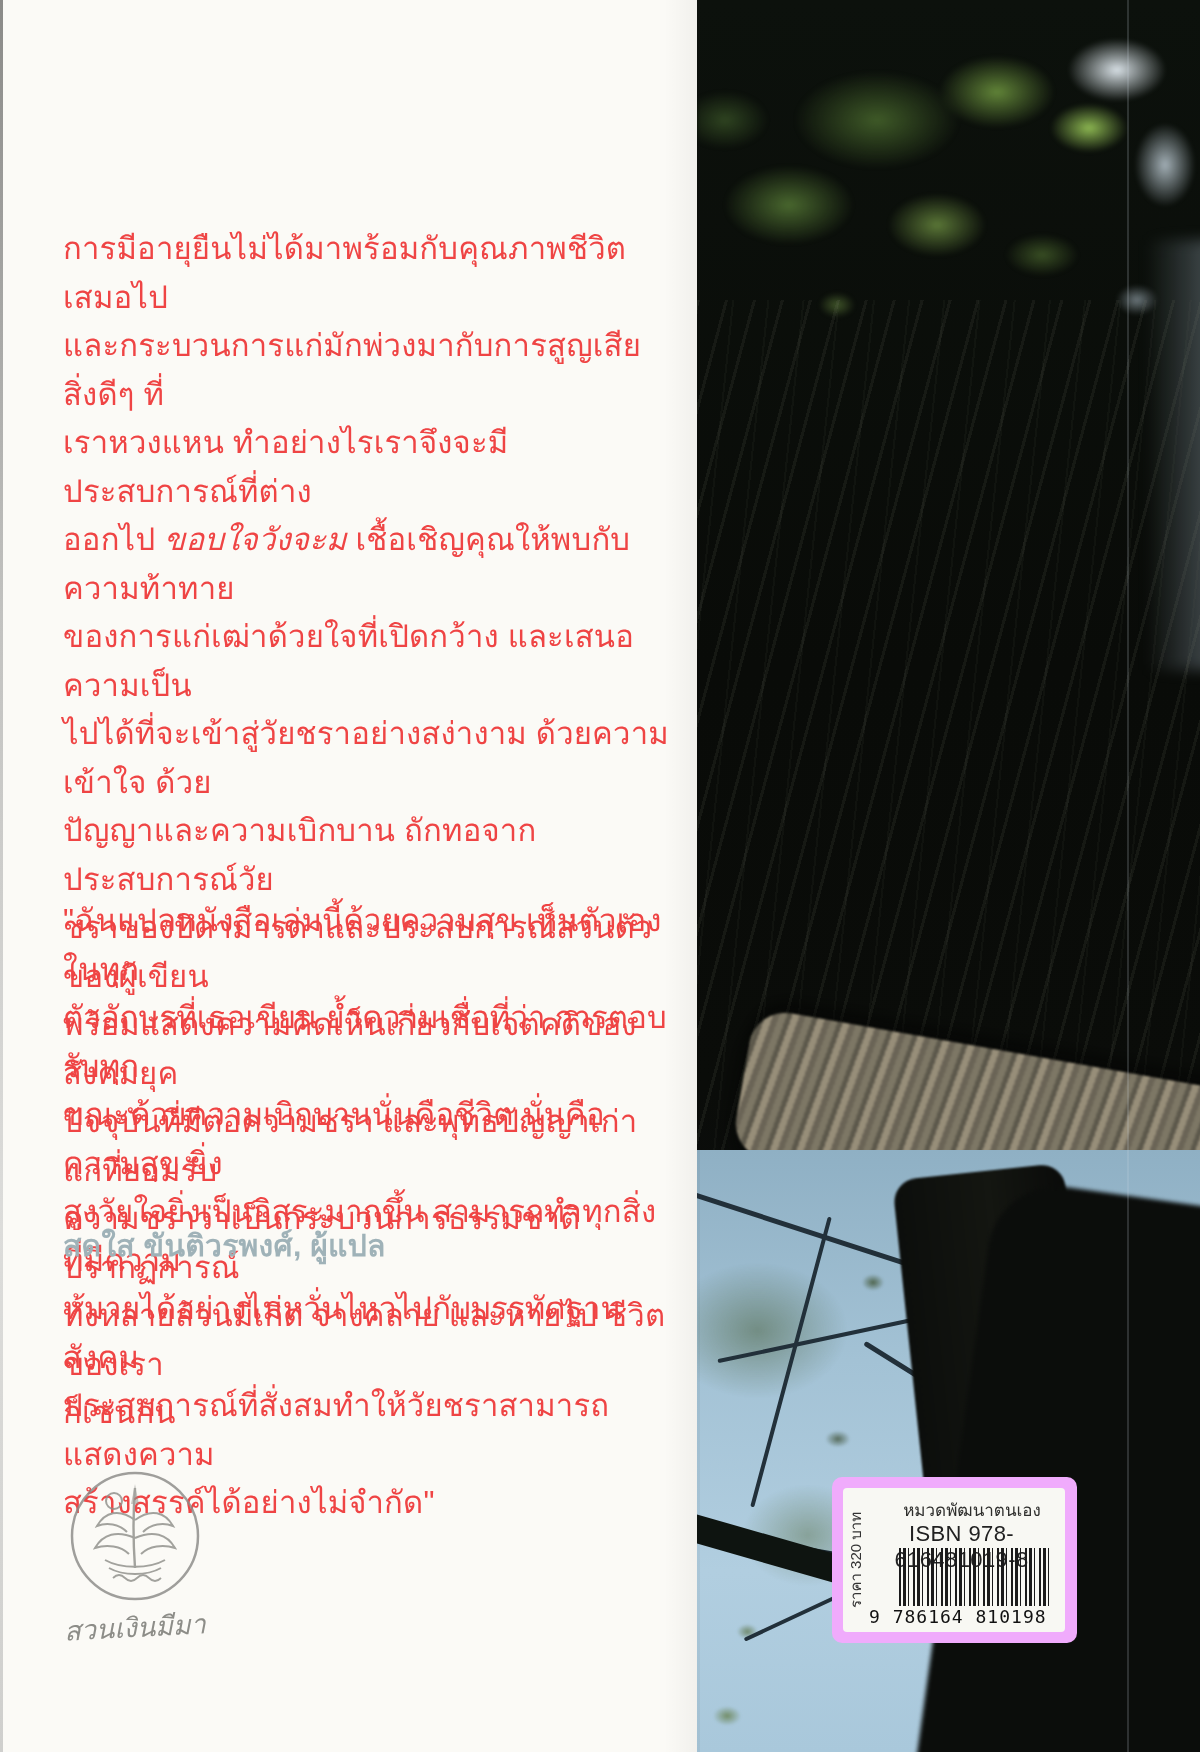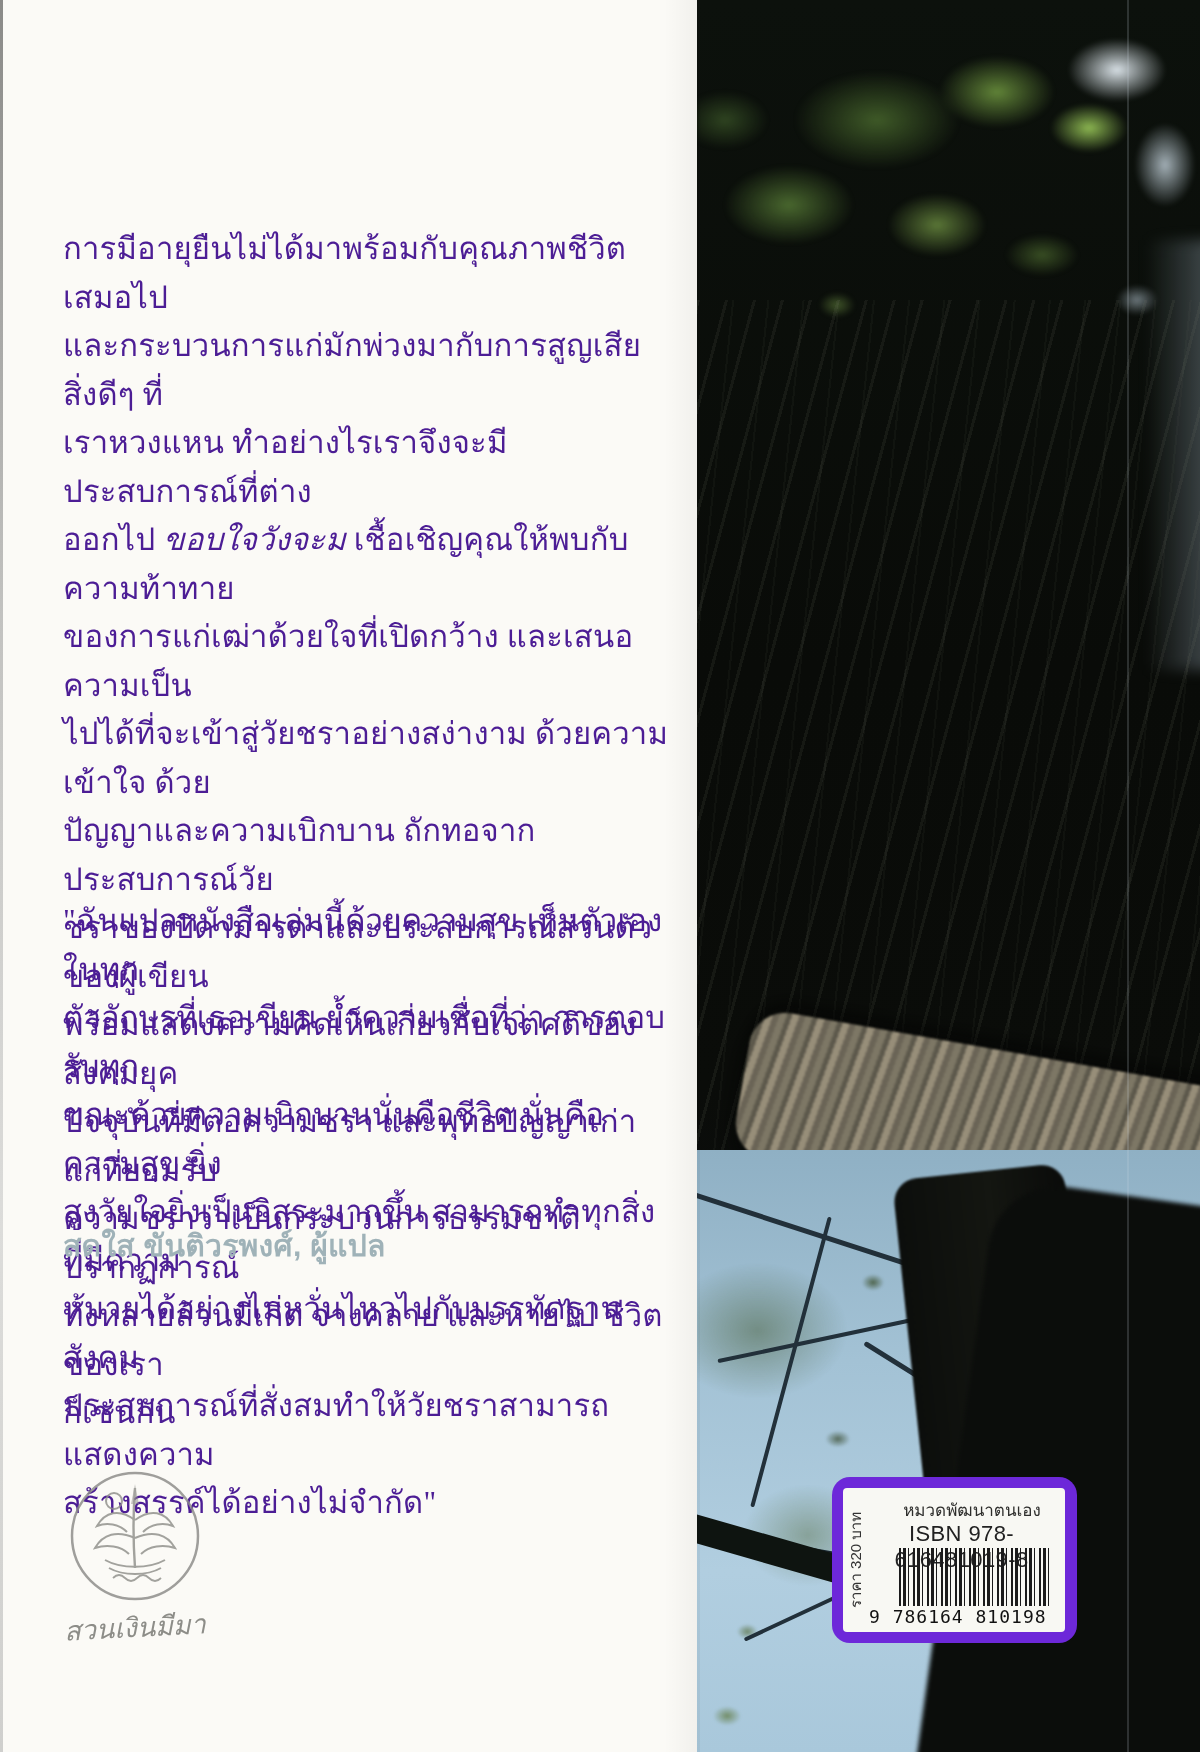--- a/index.html
+++ b/index.html
@@ -9,22 +9,22 @@
     font-family:"Liberation Sans",sans-serif;
   }
   .left-edge{position:absolute;left:0;top:0;width:3px;height:100%;
     background:linear-gradient(180deg,#8a8a88,#c2c2c0 35%,#dcdcda 70%,#cfcfcd);}
   .gutter-shadow{position:absolute;left:664px;top:0;width:36px;height:100%;
     background:linear-gradient(90deg,rgba(0,0,0,0),rgba(0,0,0,0.045));}
 
   
   .blurb,.quote{
     position:absolute;left:63px;width:608px;
-    font-size:31px;line-height:48.5px;color:#4c1d95;
-    white-space:pre-line;letter-spacing:0.2px;font-family:Liberation Serif, serif;
+    font-size:31px;line-height:48.5px;color:#ef4444;
+    white-space:pre-line;letter-spacing:0.2px;
   }
   .blurb{top:194px;}
   .quote{top:866px;}
   .book-title-em{font-style:italic;}
   .translator{
     position:absolute;left:63px;top:1222px;font-size:30px;
     color:#9fb2b8;font-weight:bold;letter-spacing:0.3px;
   }
 
   
@@ -89,21 +89,21 @@
   .ph-branch-tl{left:-44px;top:1544px;width:290px;height:28px;transform:rotate(16deg);
     background:#0e1410;border-radius:12px;}
   .ph-trunk-bottom{left:228px;top:1170px;width:172px;height:640px;transform:rotate(-6deg);
     background:linear-gradient(90deg,#0c0e0c,#141611 55%,#0a0b0a);border-radius:24px;filter:blur(1px);}
   .ph-dark-br{right:-62px;bottom:-84px;width:310px;height:640px;transform:rotate(8deg);
     background:#0b0d0b;border-radius:70px 0 0 0;filter:blur(2px);}
   .ph-crease{left:430px;top:0;width:2px;height:1752px;background:rgba(205,218,226,.18);}
 
   
   .barcode{position:absolute;left:832px;top:1477px;width:245px;height:166px;
-    background:#6d28d9;border-radius:18px;z-index:5;}
+    background:#f0abfc;border-radius:10px;z-index:5;}
   .bc-white{position:absolute;left:11px;top:11px;right:12px;bottom:11px;
     background:#f8f8f3;border-radius:4px;}
   .bc-category{position:absolute;top:8px;left:40px;right:4px;text-align:center;
     font-size:17px;color:#2e2e2c;}
   .bc-isbn{position:absolute;top:33px;left:15px;right:0;text-align:center;
     font-size:22px;letter-spacing:.4px;color:#222;}
   .bc-bars{position:absolute;left:56px;top:60px;width:152px;height:58px;
     background:repeating-linear-gradient(90deg,#1b1b1b 0 2px,rgba(0,0,0,0) 2px 4px,
       #1b1b1b 4px 7px,rgba(0,0,0,0) 7px 9px,#1b1b1b 9px 10px,rgba(0,0,0,0) 10px 14px);}
   .bc-ean{position:absolute;left:26px;bottom:5px;width:196px;text-align:left;

